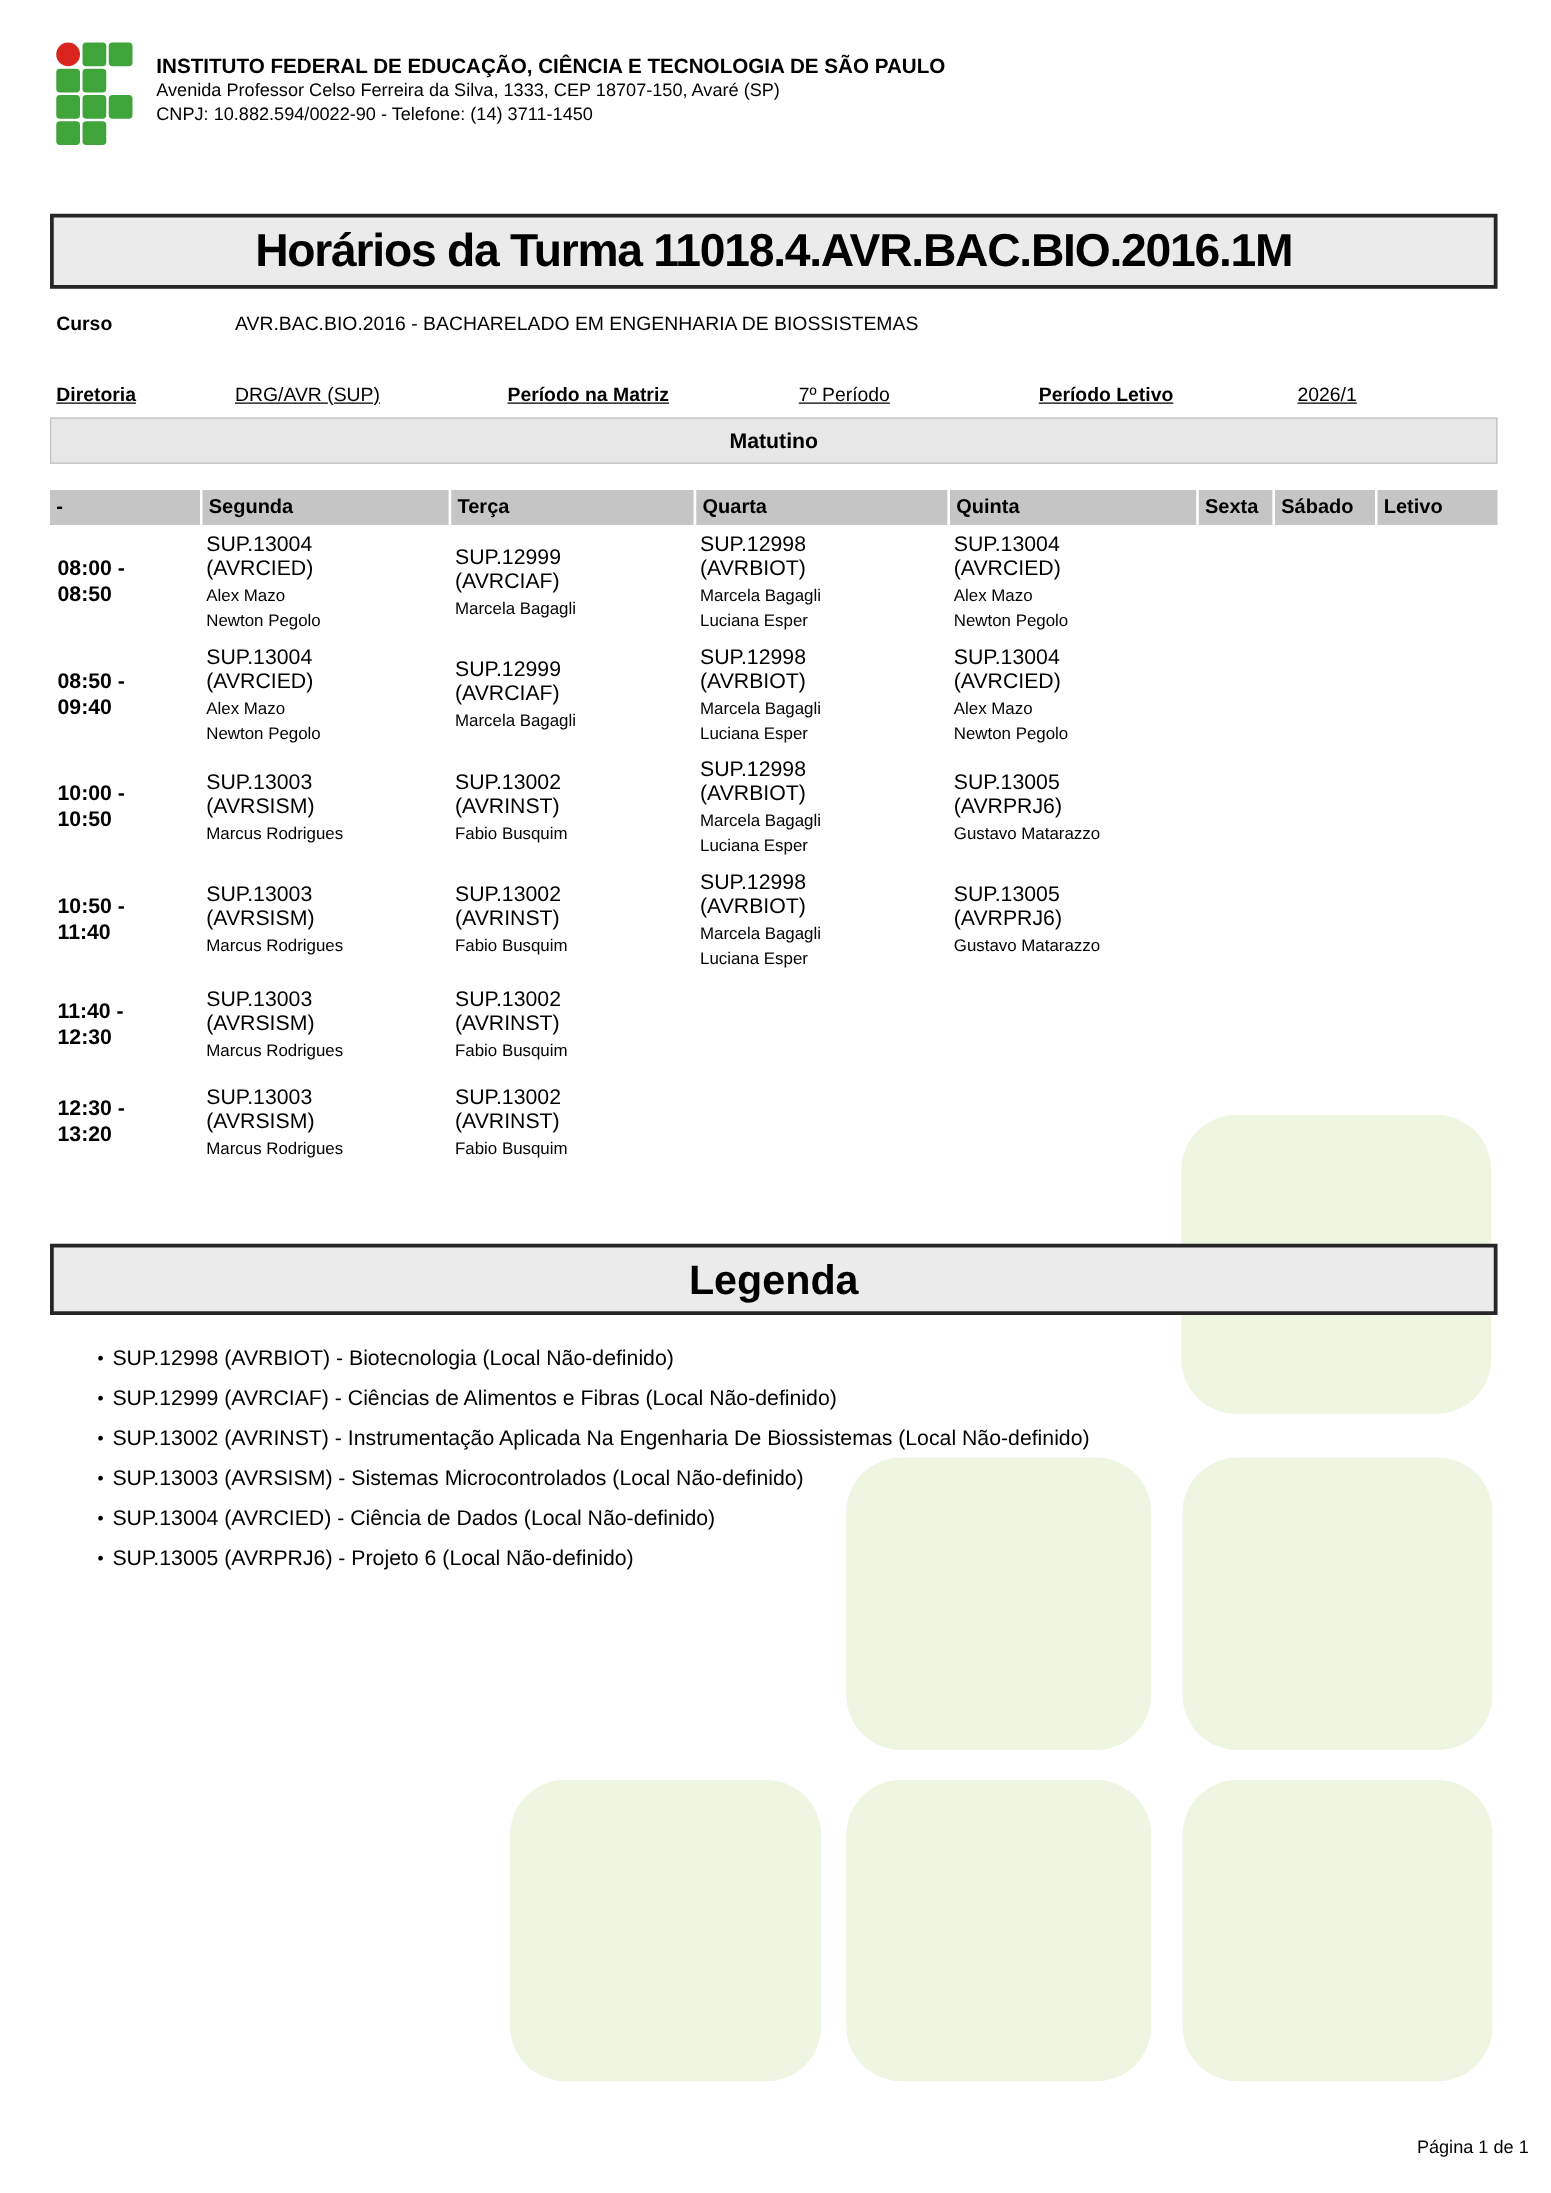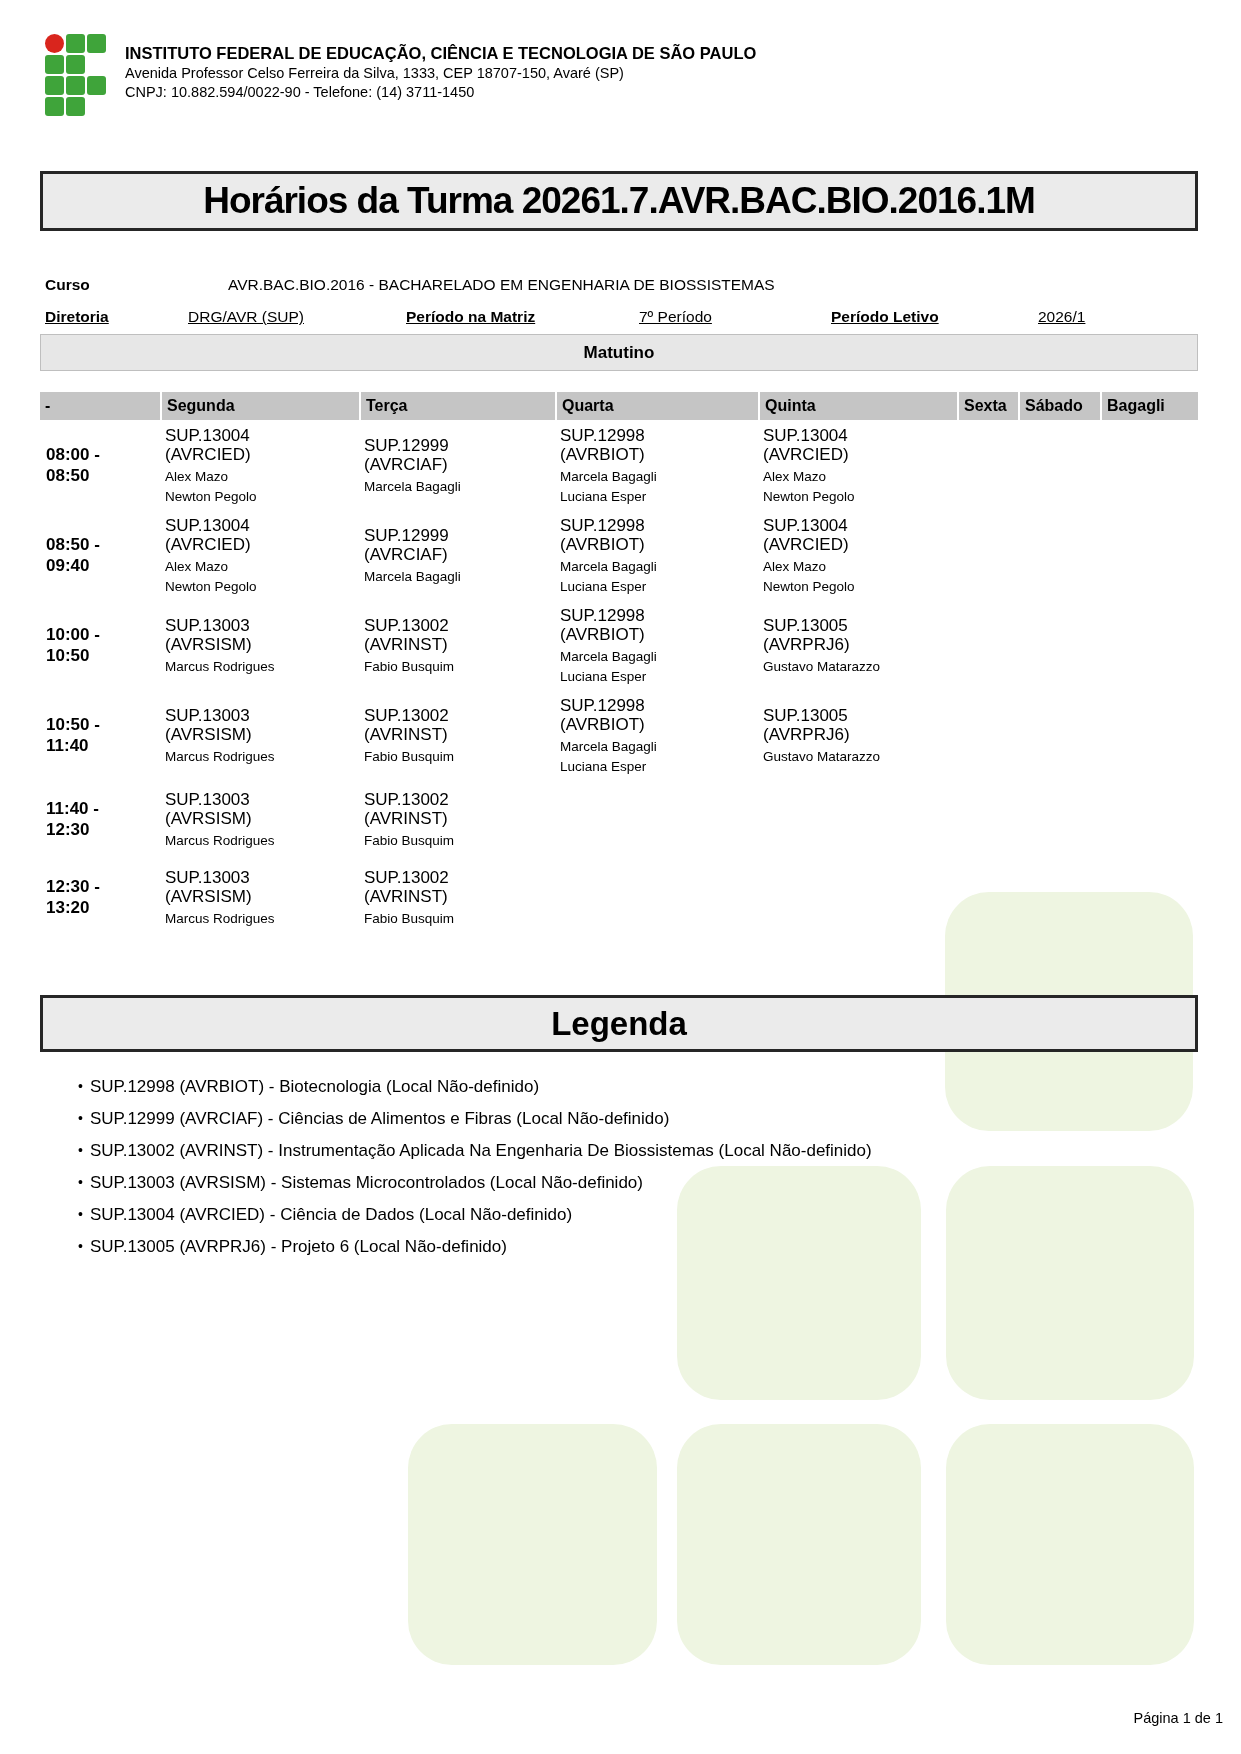--- a/index.html
+++ b/index.html
@@ -21,21 +21,21 @@
   .orgline{font-size:14.5px;line-height:19px;}
   
   .bigbox{position:absolute;left:40px;width:1158px;background:#ebebeb;
           border:3px solid #262626;box-sizing:border-box;text-align:center;}
   .titlebox{top:171px;height:60px;}
   .titlebox .t{font-size:37px;font-weight:bold;line-height:54px;letter-spacing:-1px;}
   .legendbox{top:995px;height:57px;}
   .legendbox .t{font-size:33px;font-weight:bold;line-height:51px;}
   
   .inforow{position:absolute;left:40px;width:1158px;display:flex;font-size:15.5px;}
-  .row-curso{top:276px;gap:40px;}
+  .row-curso{top:251px;}
   .row-dir{top:308px;text-decoration:underline;}
   .lab{font-weight:bold;}
   .c-lab{width:148px;padding-left:5px;box-sizing:border-box;}
   .c-val{flex:1;}
   .d-lab{width:148px;padding-left:5px;box-sizing:border-box;}
   .d-val{width:218px;}
   .d-pml{width:233px;}
   .d-pmv{width:192px;}
   .d-pll{width:207px;}
   .d-plv{flex:1;}
@@ -94,21 +94,21 @@
       <span class="sq"></span>
       <span class="empty"></span>
     </div>
     <div class="orgblock">
       <div class="orgname">INSTITUTO FEDERAL DE EDUCAÇÃO, CIÊNCIA E TECNOLOGIA DE SÃO PAULO</div>
       <div class="orgline">Avenida Professor Celso Ferreira da Silva, 1333, CEP 18707-150, Avaré (SP)</div>
       <div class="orgline">CNPJ: 10.882.594/0022-90 - Telefone: (14) 3711-1450</div>
     </div>
 
     <div class="bigbox titlebox">
-      <div class="t">Horários da Turma 20261.7.AVR.BAC.BIO.2016.1M</div>
+      <div class="t">Horários da Turma 11018.4.AVR.BAC.BIO.2016.1M</div>
     </div>
 
     <div class="inforow row-curso">
       <span class="lab c-lab">Curso</span>
       <span class="c-val">AVR.BAC.BIO.2016 - BACHARELADO EM ENGENHARIA DE BIOSSISTEMAS</span>
     </div>
     <div class="inforow row-dir">
       <span class="lab d-lab">Diretoria</span>
       <span class="d-val">DRG/AVR (SUP)</span>
       <span class="lab d-pml">Período na Matriz</span>
@@ -132,21 +132,21 @@
       </colgroup>
       <thead>
         <tr>
           <th>-</th>
           <th>Segunda</th>
           <th>Terça</th>
           <th>Quarta</th>
           <th>Quinta</th>
           <th>Sexta</th>
           <th>Sábado</th>
-          <th>Bagagli</th>
+          <th>Letivo</th>
         </tr>
       </thead>
       <tbody>
         <tr class="h90">
           <td class="tcell">
             <div>08:00 -</div>
               <div>08:50</div>
           </td>
           <td class="dcell">
             <div class="code">SUP.13004</div>

